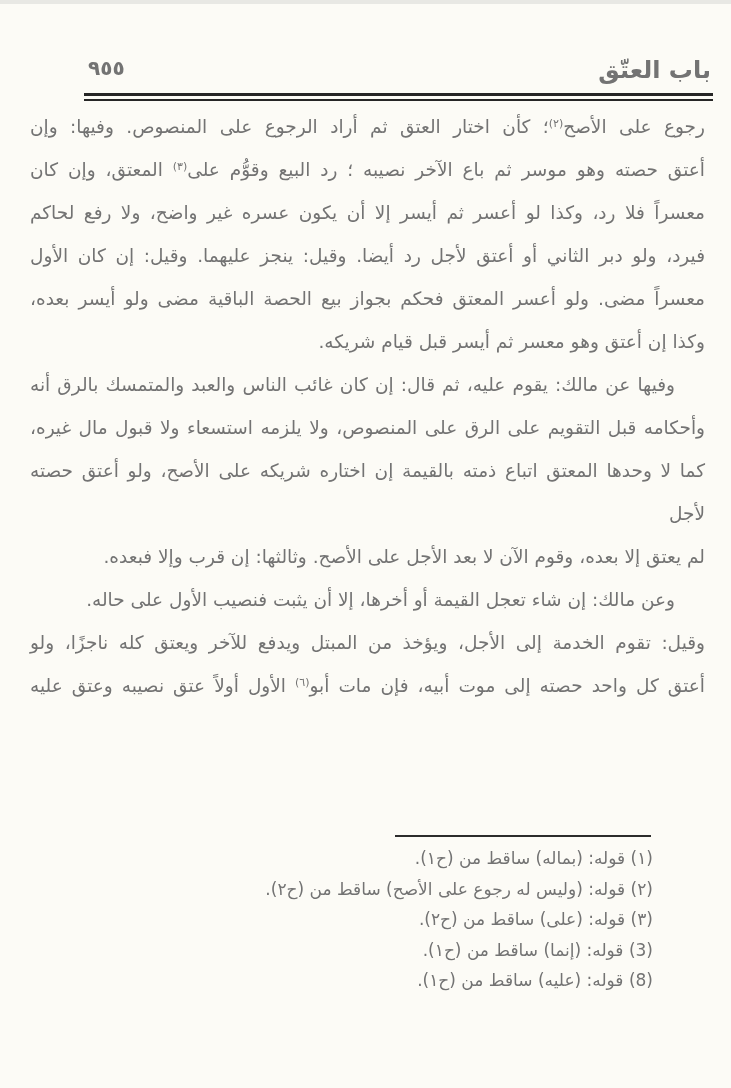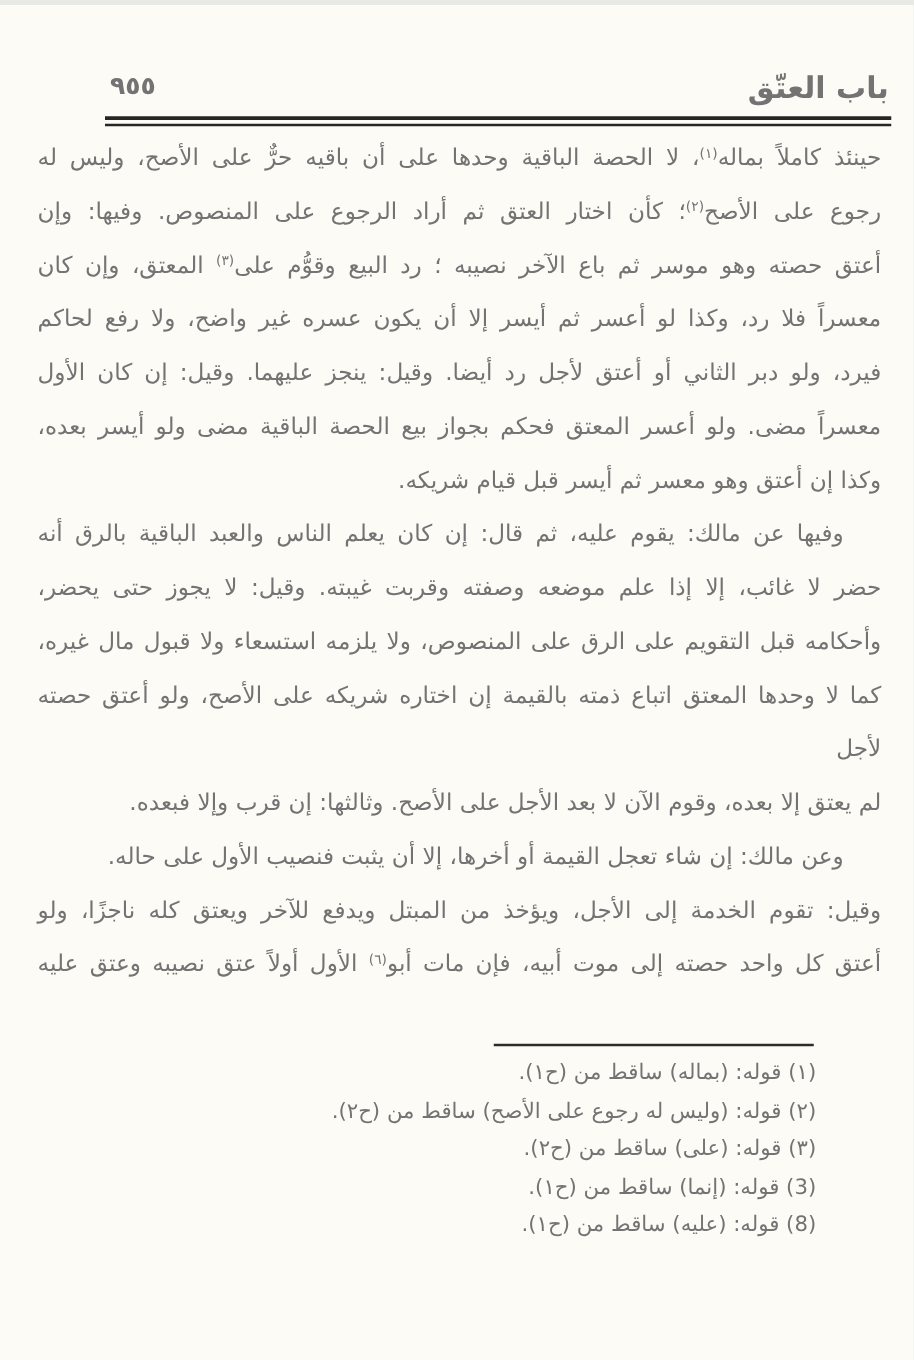--- a/index.html
+++ b/index.html
@@ -69,29 +69,27 @@
 <div class="page">
 
   <div class="header">
     <span class="pagenum">٩٥٥</span>
     <span class="chapter">باب العتّق</span>
   </div>
 
   <div class="double-rule"></div>
 
   <div class="body-text">
-    <div class="line">حينئذ كاملاً بماله<sup>(١)</sup>، لا الحصة الباقية وحدها على أن باقيه حرٌّ على الأصح، وليس له</div>
     <div class="line">رجوع على الأصح<sup>(٢)</sup>؛ كأن اختار العتق ثم أراد الرجوع على المنصوص. وفيها: وإن</div>
     <div class="line">أعتق حصته وهو موسر ثم باع الآخر نصيبه ؛ رد البيع وقوُّم على<sup>(٣)</sup> المعتق، وإن كان</div>
     <div class="line">معسراً فلا رد، وكذا لو أعسر ثم أيسر إلا أن يكون عسره غير واضح، ولا رفع لحاكم</div>
     <div class="line">فيرد، ولو دبر الثاني أو أعتق لأجل رد أيضا. وقيل: ينجز عليهما. وقيل: إن كان الأول</div>
     <div class="line">معسراً مضى. ولو أعسر المعتق فحكم بجواز بيع الحصة الباقية مضى ولو أيسر بعده،</div>
     <div class="line last">وكذا إن أعتق وهو معسر ثم أيسر قبل قيام شريكه.</div>
-    <div class="line indent">وفيها عن مالك: يقوم عليه، ثم قال: إن كان يعلم الناس والعبد الباقية بالرق أنه</div>
-    <div class="line">حضر لا غائب، إلا إذا علم موضعه وصفته وقربت غيبته. وقيل: لا يجوز حتى يحضر،</div>
+    <div class="line indent">وفيها عن مالك: يقوم عليه، ثم قال: إن كان غائب الناس والعبد والمتمسك بالرق أنه</div>
     <div class="line">وأحكامه قبل التقويم على الرق على المنصوص، ولا يلزمه استسعاء ولا قبول مال غيره،</div>
     <div class="line">كما لا وحدها المعتق اتباع ذمته بالقيمة إن اختاره شريكه على الأصح، ولو أعتق حصته لأجل</div>
     <div class="line last">لم يعتق إلا بعده، وقوم الآن لا بعد الأجل على الأصح. وثالثها: إن قرب وإلا فبعده.</div>
     <div class="line indent last">وعن مالك: إن شاء تعجل القيمة أو أخرها، إلا أن يثبت فنصيب الأول على حاله.</div>
     <div class="line">وقيل: تقوم الخدمة إلى الأجل، ويؤخذ من المبتل ويدفع للآخر ويعتق كله ناجزًا، ولو</div>
     <div class="line">أعتق كل واحد حصته إلى موت أبيه، فإن مات أبو<sup>(٦)</sup> الأول أولاً عتق نصيبه وعتق عليه</div>
   </div>
 
   <div class="fn-rule"></div>
 

